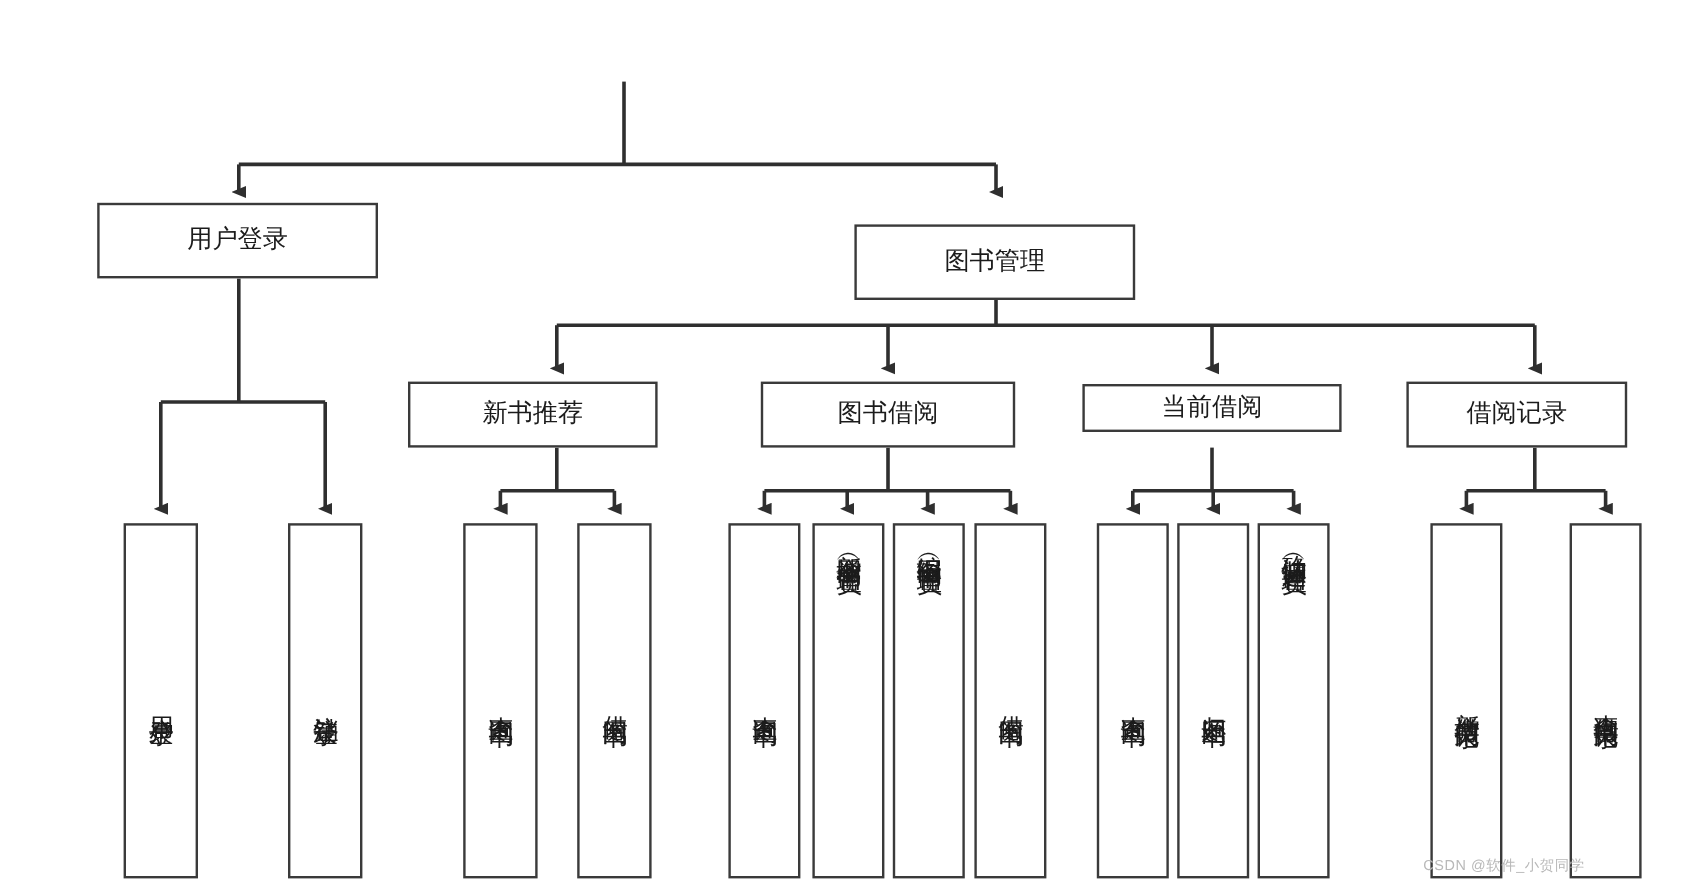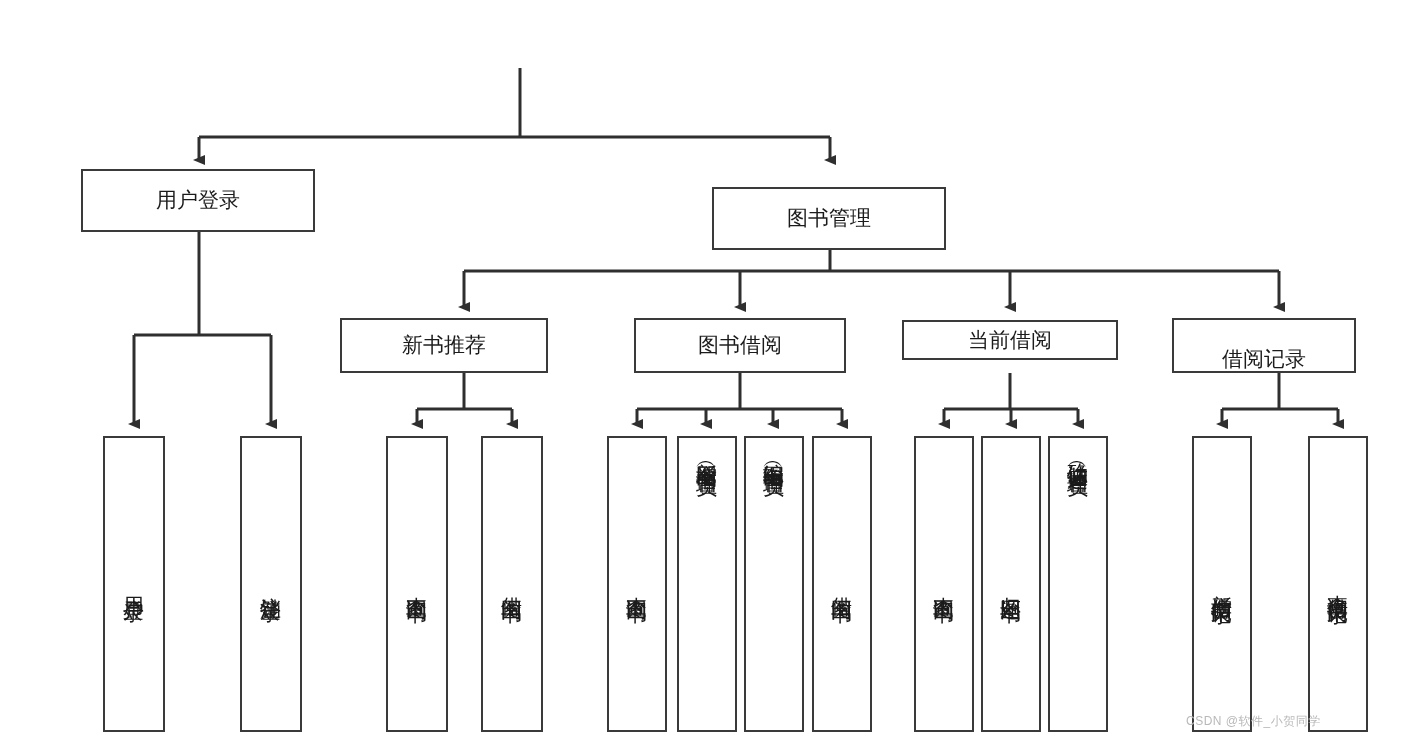--- a/index.html
+++ b/index.html
@@ -128,21 +128,21 @@
 
   <div class="node h" style="left:340px;top:318px;width:208px;height:55px;">
     <span class="lbl">新书推荐</span>
   </div>
   <div class="node h" style="left:634px;top:318px;width:212px;height:55px;">
     <span class="lbl">图书借阅</span>
   </div>
   <div class="node h" style="left:902px;top:320px;width:216px;height:40px;">
     <span class="lbl">当前借阅</span>
   </div>
-  <div class="node h" style="left:1172px;top:318px;width:184px;height:55px;align-items:flex-end;">
+  <div class="node h" style="left:1172px;top:318px;width:184px;height:55px;">
     <span class="lbl">借阅记录</span>
   </div>
 
   <div class="node v mid" style="left:103px;top:436px;width:62px;height:296px;">
     <span class="lbl">用户登录</span>
   </div>
   <div class="node v mid" style="left:240px;top:436px;width:62px;height:296px;">
     <span class="lbl">注销登录</span>
   </div>
 

